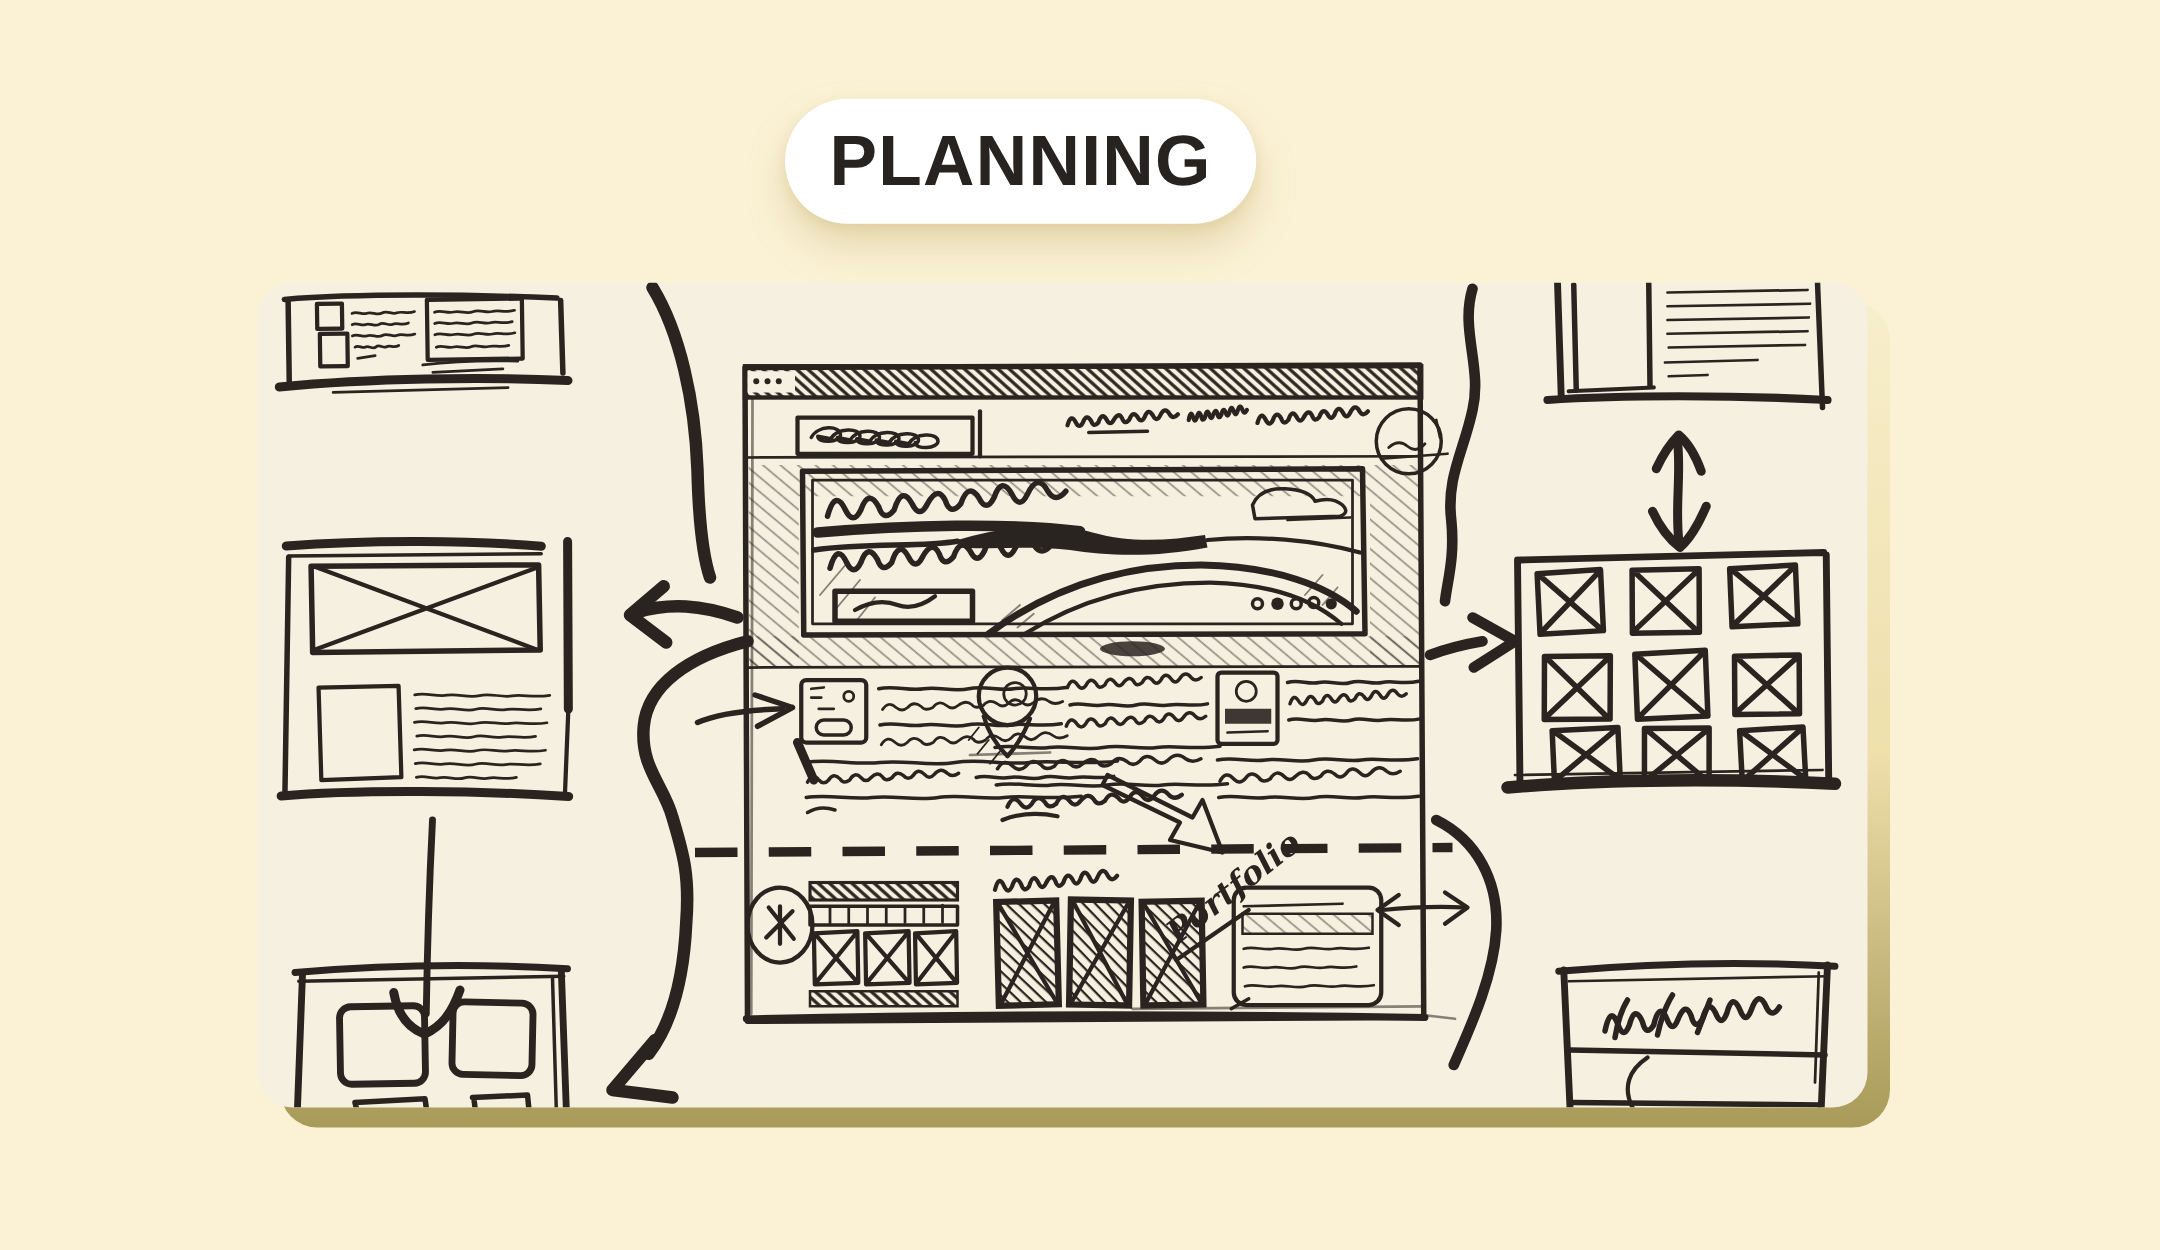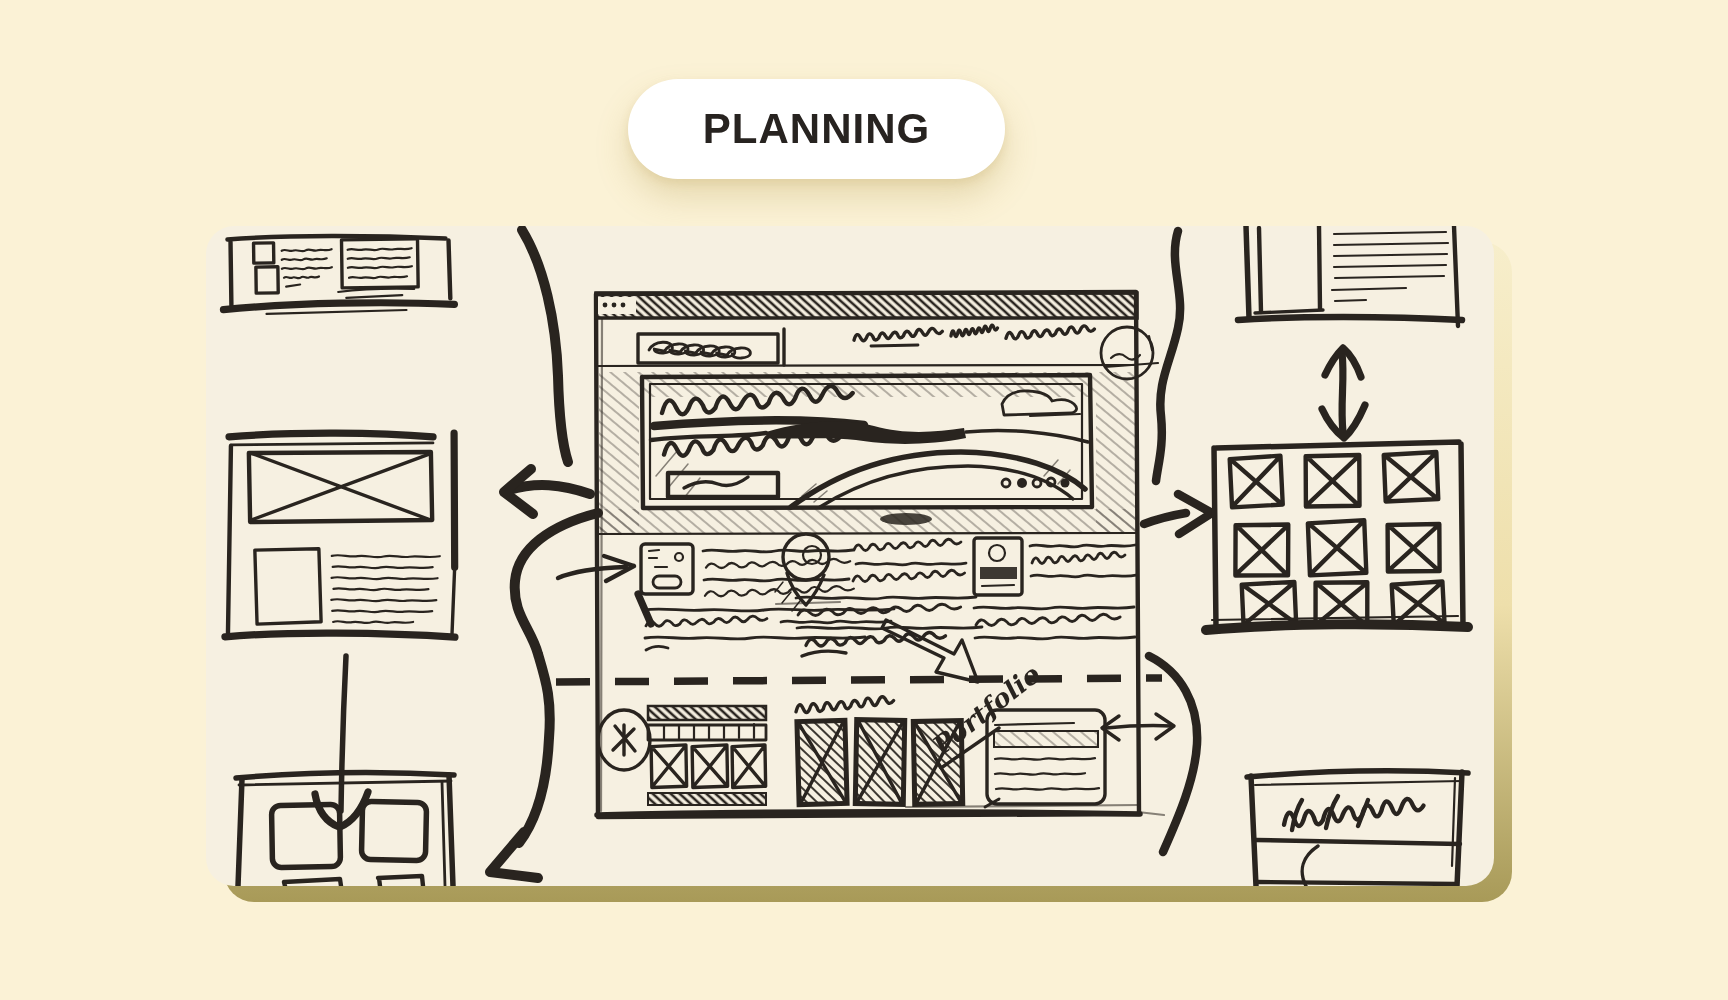--- a/index.html
+++ b/index.html
@@ -1,21 +1,21 @@
 <!DOCTYPE html>
 <html><head>
 <meta charset="utf-8">
 <style>
   html,body{margin:0;padding:0;background:#fbf2d6;}
   .stage{position:relative;width:1728px;height:1000px;background:#fbf2d6;overflow:hidden;
          font-family:"Liberation Sans",sans-serif;}
   .badge{position:absolute;left:628px;top:79px;width:377px;height:100px;background:#ffffff;
          border-radius:60px;display:flex;align-items:center;justify-content:center;
          box-shadow:0 18px 32px rgba(173,142,60,.25),0 4px 10px rgba(173,142,60,.15);}
-  .badge span{font-size:42px;font-weight:bold;letter-spacing:1px;color:#272320;}
+  .badge span{font-size:57px;font-weight:bold;letter-spacing:1px;color:#272320;}
   .photo-shadow{position:absolute;left:224px;top:242px;width:1288px;height:660px;border-radius:30px;
          background:linear-gradient(180deg,#f7eecb 0%,#eedfab 55%,#a89a58 100%);}
   .photo{position:absolute;left:206px;top:226px;width:1288px;height:660px;margin:0;
          border-radius:28px;background:#f6f0e1;overflow:hidden;}
   .photo svg{display:block;width:100%;height:100%;}
   .ink{stroke:#29241f;fill:none;stroke-linecap:round;stroke-linejoin:round;}
   .bt{stroke-linecap:butt;}
   .f{fill:#29241f;stroke:none;}
   .w1{stroke-width:1.5}.w2{stroke-width:2.2}.w25{stroke-width:2.8}.w3{stroke-width:3.4}
   .w4{stroke-width:4.4}.w5{stroke-width:5.5}.w6{stroke-width:6.5}.w7{stroke-width:7.2}

